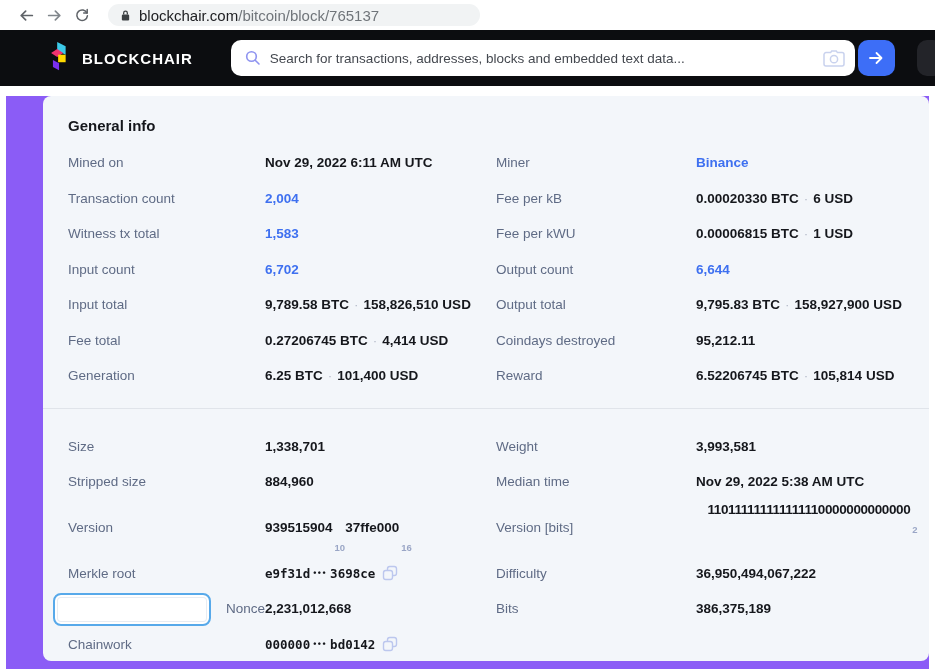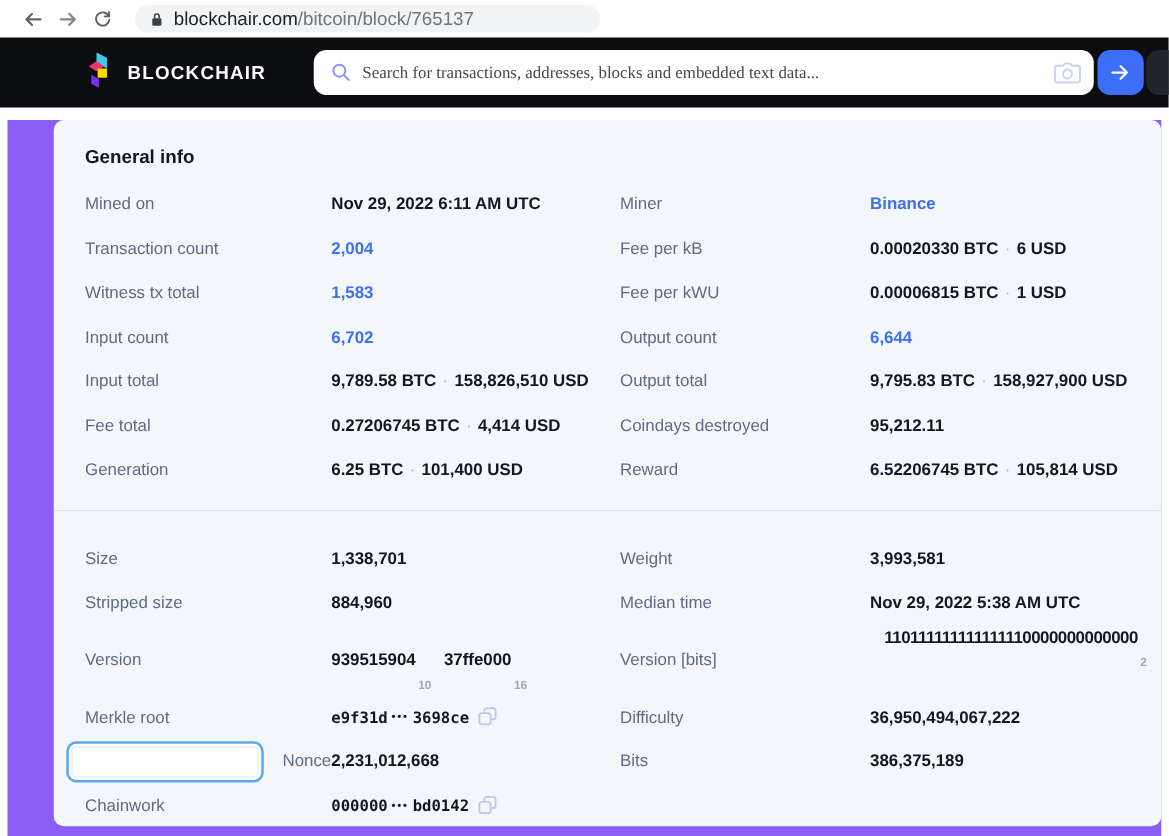--- a/index.html
+++ b/index.html
@@ -11,28 +11,28 @@
   .nav-btn { width:28px; height:24px; display:flex; align-items:center; justify-content:center;
     border:none; background:none; cursor:pointer; }
   .url-pill { margin-left:12px; width:372px; height:22px; background:#f1f3f4; border-radius:11px;
     display:flex; align-items:center; padding:0 12px; }
   .url-text { font-size:15px; margin-left:8px; white-space:nowrap; }
   .url-domain { color:#202124; }
   .url-path { color:#70757a; }
 
   
   .site-header { height:56px; background:#0c0d10; display:flex; align-items:center;
-    padding-left:68px; position:relative; }
+    padding-left:48px; position:relative; }
   .logo { display:flex; align-items:center; }
   .brand { color:#fff; font-weight:700; font-size:15px; letter-spacing:1px; margin-left:10px; }
   .search-bar { display:flex; align-items:center; margin-left:38px; }
   .search-field { display:flex; align-items:center; width:624px; height:36px; background:#fff;
     border-radius:10px; padding:0 10px 0 13px; }
   .search-input { flex:1; border:none; outline:none; background:transparent; font-size:13.5px;
-    color:#14532d; padding:0 8px; font-family:Liberation Serif, serif; }
+    color:#14532d; padding:0 8px; font-family:Liberation Sans, sans-serif; }
   .search-input::placeholder { color:#44484f; opacity:1; }
   .cam-btn { border:none; background:none; display:flex; align-items:center; cursor:pointer; }
   .go-btn { width:37px; height:36px; margin-left:3px; border:none; border-radius:10px;
     background:#3d6ef7; display:flex; align-items:center; justify-content:center; cursor:pointer; }
   .header-stub { position:absolute; right:-8px; top:50%; transform:translateY(-50%);
     width:26px; height:36px; border-radius:10px; background:#232429; border:none; cursor:pointer; }
 
   
   .page { margin:10px 6px 0 6px; height:573px; background:#8b5cf6; }
   .card { margin-left:37px; width:886px; height:565px; background:#f3f6fa; border-radius:8px;
@@ -49,21 +49,21 @@
   .cell > span, .cell > div, .cell > button { position:relative; z-index:1; }
   .label-cell { color:#5f6b85; position:relative; }
   .value-cell { color:#15171c; font-weight:700; }
   .value-cell.binary { flex-direction:row; align-items:flex-start; justify-content:center;
     line-height:1.55; }
 
   .link { color:#3e70f0; cursor:pointer; }
   .dot-sep { color:#b4bbc9; margin:0 5px; font-weight:400; }
   .sub { font-size:9.5px; color:#9aa6c6; font-weight:700; margin-left:2px;
     position:relative; top:19px; }
-  .pair2 { margin-left:10px; }
+  .pair2 { }
   .mono { font-family:"DejaVu Sans Mono", monospace; font-size:12.5px; font-weight:700; }
   .dots { font-size:9px; letter-spacing:1.5px; margin:0 3px; color:#15171c; }
   .copy-btn { border:none; background:none; margin-left:7px; display:flex; align-items:center;
     cursor:pointer; }
   .bin-line { letter-spacing:-0.4px; }
 
   .hl-box { position:absolute; left:-15px; top:1px; width:337px; height:33px; z-index:0;
     background:#fff; border:2px solid #57a9ea; border-radius:8px;
     box-shadow:inset 0 0 0 2px #fff, inset 0 0 0 3px #e7ecf3; }
 </style>

